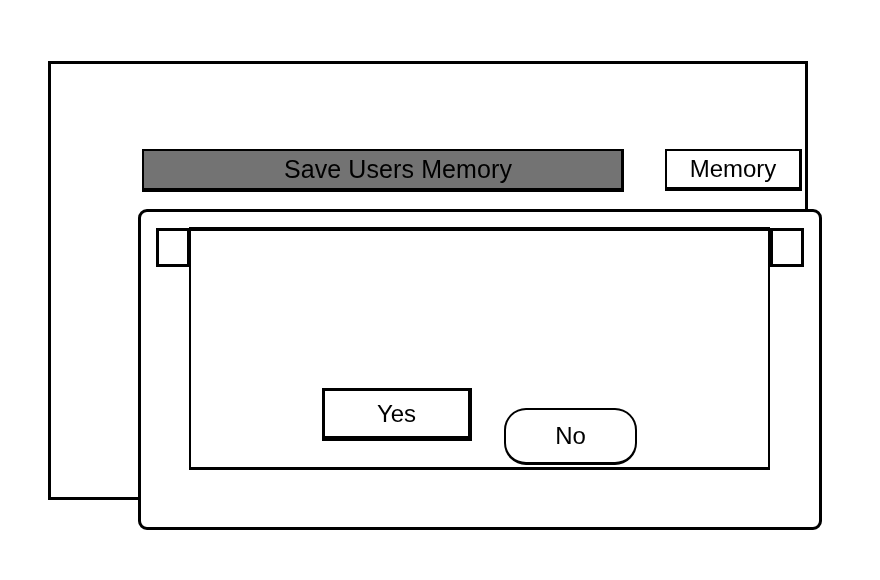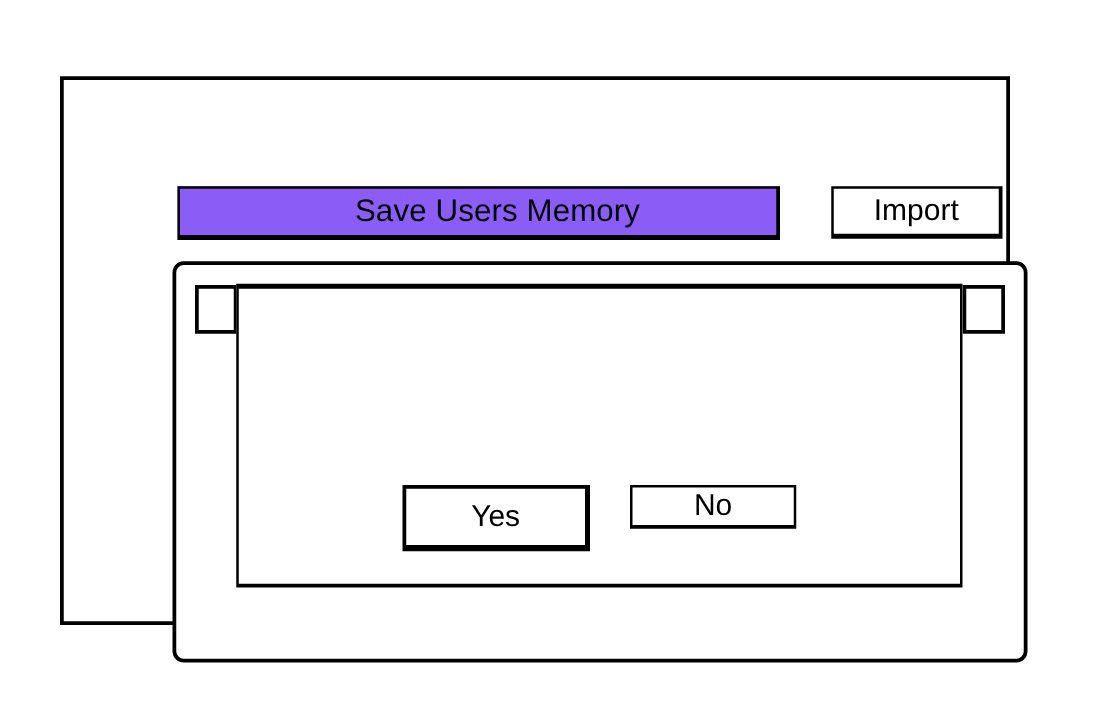--- a/index.html
+++ b/index.html
@@ -39,21 +39,21 @@
   }
 
   
   .screen-title-bar {
     position: absolute;
     left: 91px;
     top: 85px;
     width: 482px;
     height: 43px;
     box-sizing: border-box;
-    background: #8b5cf6;
+    background: #737373;
     border: 2px solid #000000;
     border-bottom-width: 4px;
     border-right-width: 3px;
     display: flex;
     align-items: center;
     justify-content: center;
     padding-left: 31px;
   }
   .screen-title-bar .label {
     font-size: 25px;
@@ -162,40 +162,41 @@
     width: 150px;
     height: 53px;
     border-width: 3px;
     border-bottom-width: 5px;
     border-right-width: 4px;
   }
 
   
   .btn-no {
     left: 313px;
-    top: 0;
+    top: 20px;
     width: 133px;
-    height: 35px;
+    height: 57px;
     border-width: 2px;
     border-bottom-width: 3px;
+    border-radius: 22px;
   }
 </style>
 </head>
 <body>
 
 <div id="stage">
 
   <div class="device-frame">
 
     <div class="screen-title-bar">
       <span class="label">Save Users Memory</span>
     </div>
 
     <div class="return-button">
-      <span class="label">Import</span>
+      <span class="label">Memory</span>
     </div>
 
     <div class="content-panel"></div>
 
     <div class="panel-tab left"></div>
     <div class="panel-tab right"></div>
 
     <div class="modal-dialog">
 
 

